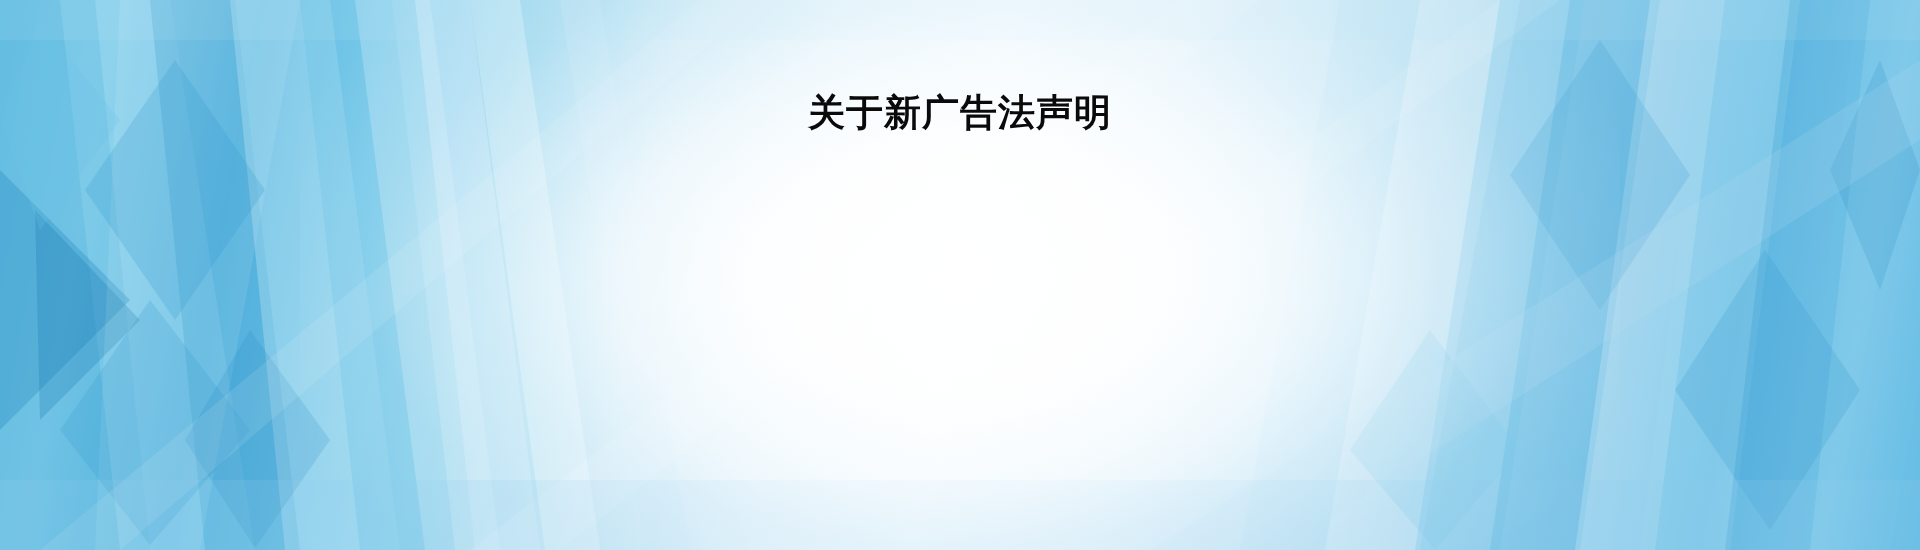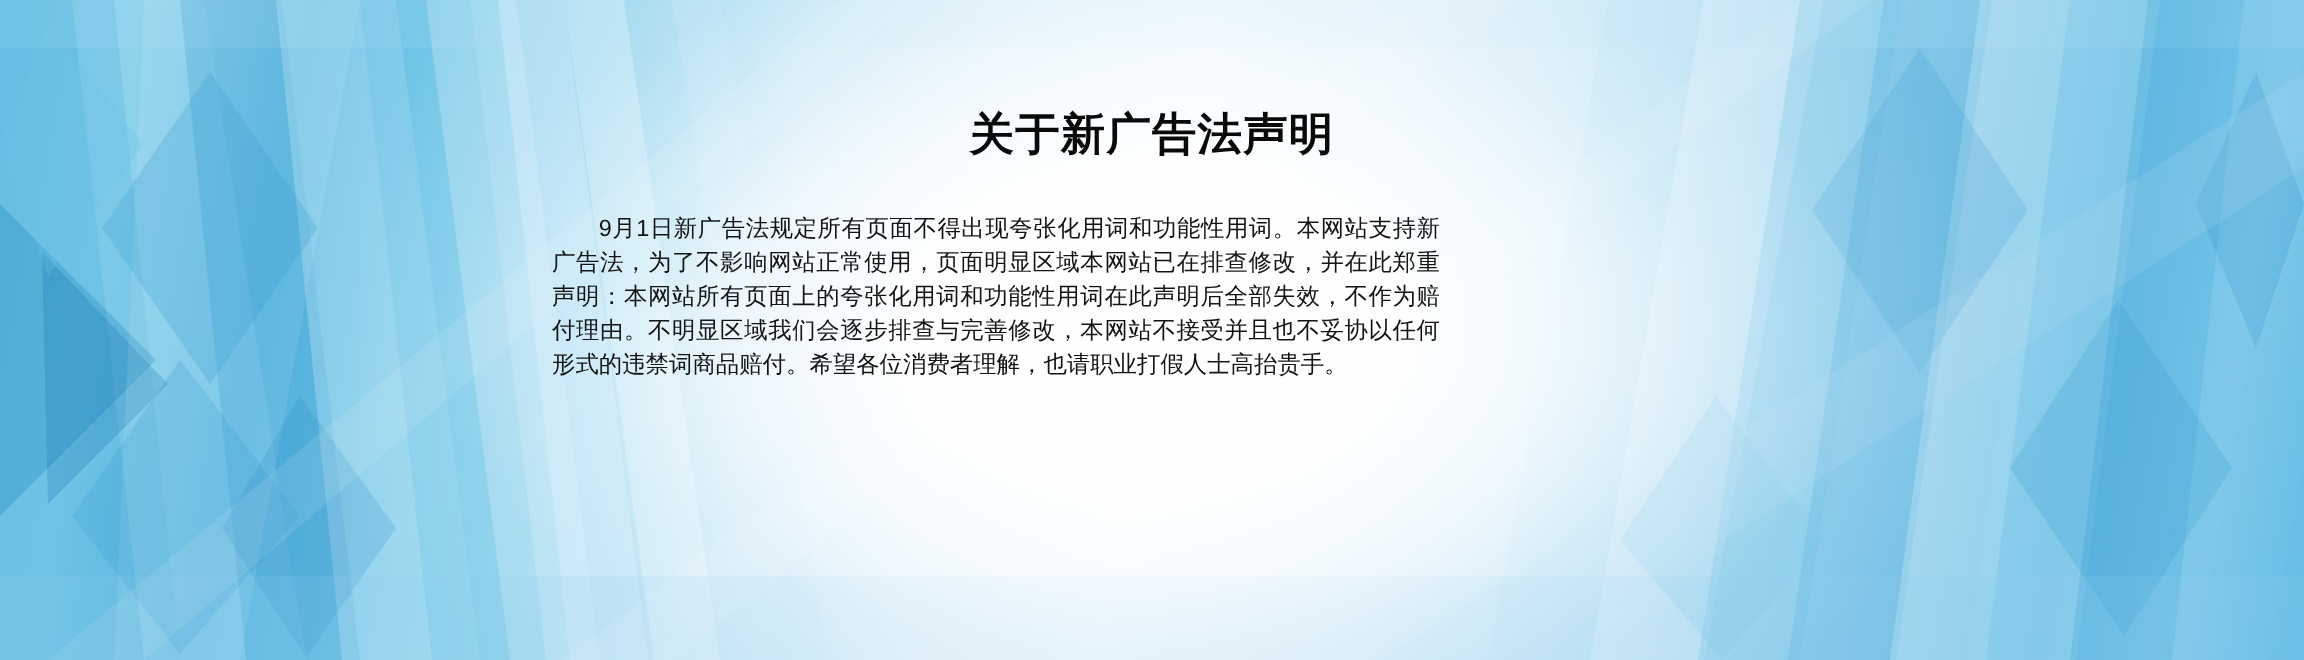--- a/index.html
+++ b/index.html
@@ -146,17 +146,16 @@
     <rect x="0" y="0" width="1920" height="40" fill="#bfe3f4" opacity="0.12"></rect>
   </svg>
 
   <div class="glow"></div>
 
   <div class="content">
 
     <div class="title">关于新广告法声明</div>
 
     <div class="body-block">
-      <p class="para indent">9月1日新广告法规定所有页面不得出现夸张化用词和功能性用词。本网站支持新广告法，为了不影响网站正常使用，页面明显区域本网站已在排查修改，并在此郑重声明：本网站所有页面上的夸张化用词和功能性用词在此声明后全部失效，不作为赔付理由。不明显区域我们会逐步排查与完善修改，本网站不接受并且也不妥协以任何形式的违禁词商品赔付。希望各位消费者理解，也请职业打假人士高抬贵手。</p>
     </div>
 
   </div>
 </div>
 
 </body></html>

